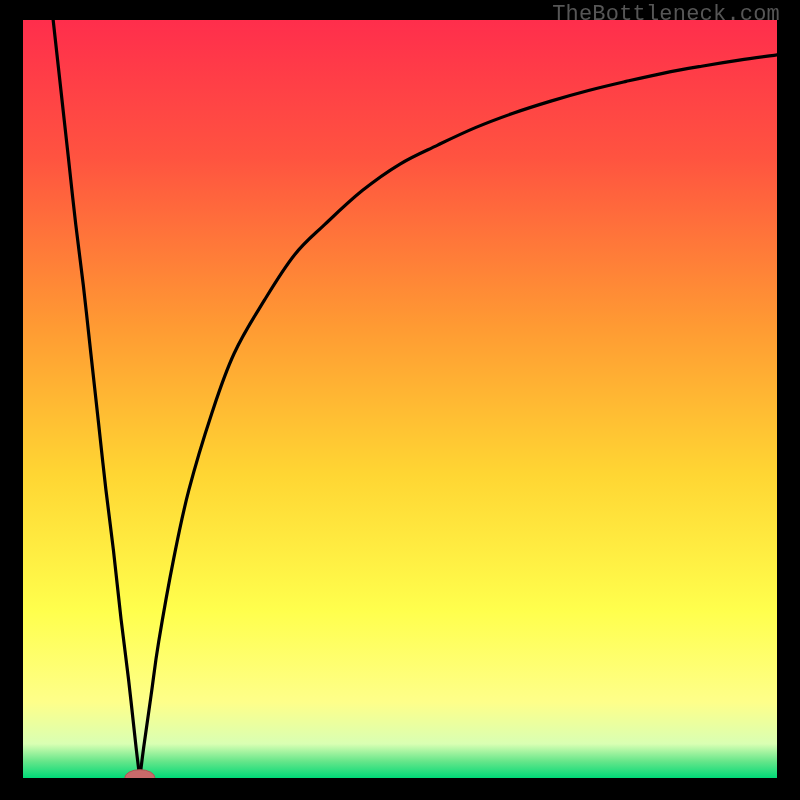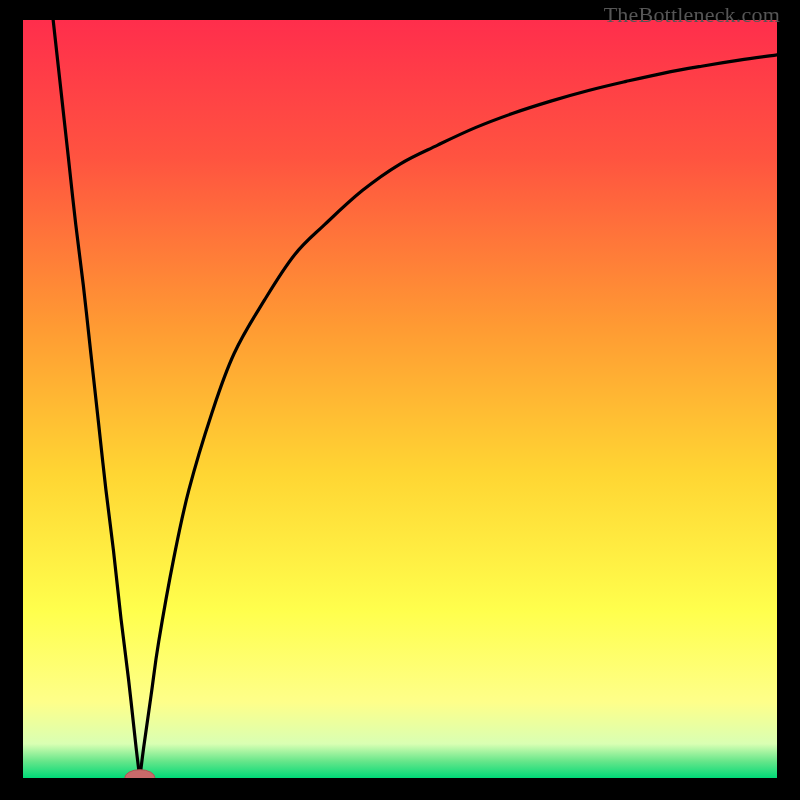--- a/index.html
+++ b/index.html
@@ -28,21 +28,21 @@
   }
   .plot-area svg {
     display: block;
     width: 754px;
     height: 758px;
   }
   .watermark {
     position: absolute;
     top: 2px;
     right: 20px;
-    font-family: Liberation Serif, serif;
+    font-family: Liberation Mono, monospace;
     font-size: 22px;
     color: #565656;
     letter-spacing: 0.2px;
   }
 </style>
 </head>
 <body>
 
 <div class="frame">
   <div class="plot-area">

